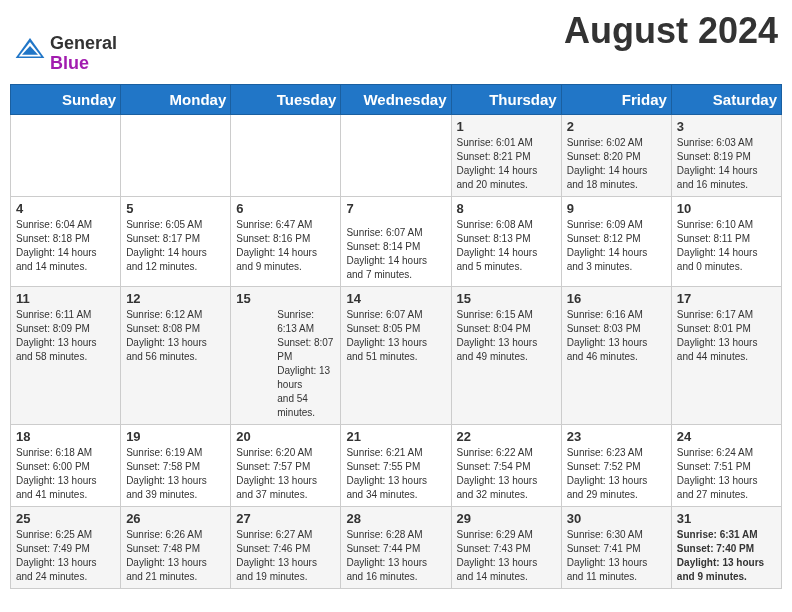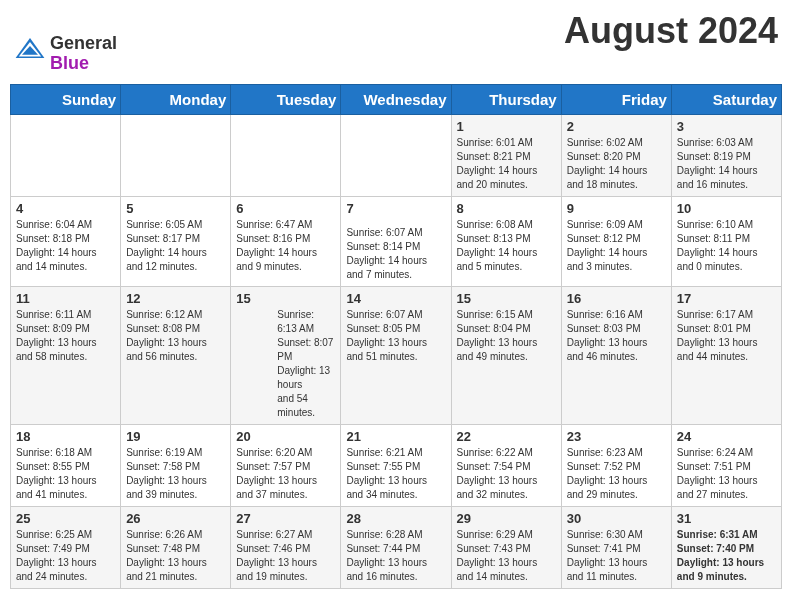--- a/index.html
+++ b/index.html
@@ -259,21 +259,21 @@
           <div class="day-info" style="white-space: pre-line;">Sunrise: 6:17 AM
 Sunset: 8:01 PM
 Daylight: 13 hours
 and 44 minutes.</div>
         </td>
       </tr>
       <tr>
         <td>
           <span class="day-number">18</span>
           <div class="day-info" style="white-space: pre-line;">Sunrise: 6:18 AM
-Sunset: 8:55 PM
+Sunset: 6:00 PM
 Daylight: 13 hours
 and 41 minutes.</div>
         </td>
         <td>
           <span class="day-number">19</span>
           <div class="day-info" style="white-space: pre-line;">Sunrise: 6:19 AM
 Sunset: 7:58 PM
 Daylight: 13 hours
 and 39 minutes.</div>
         </td>

